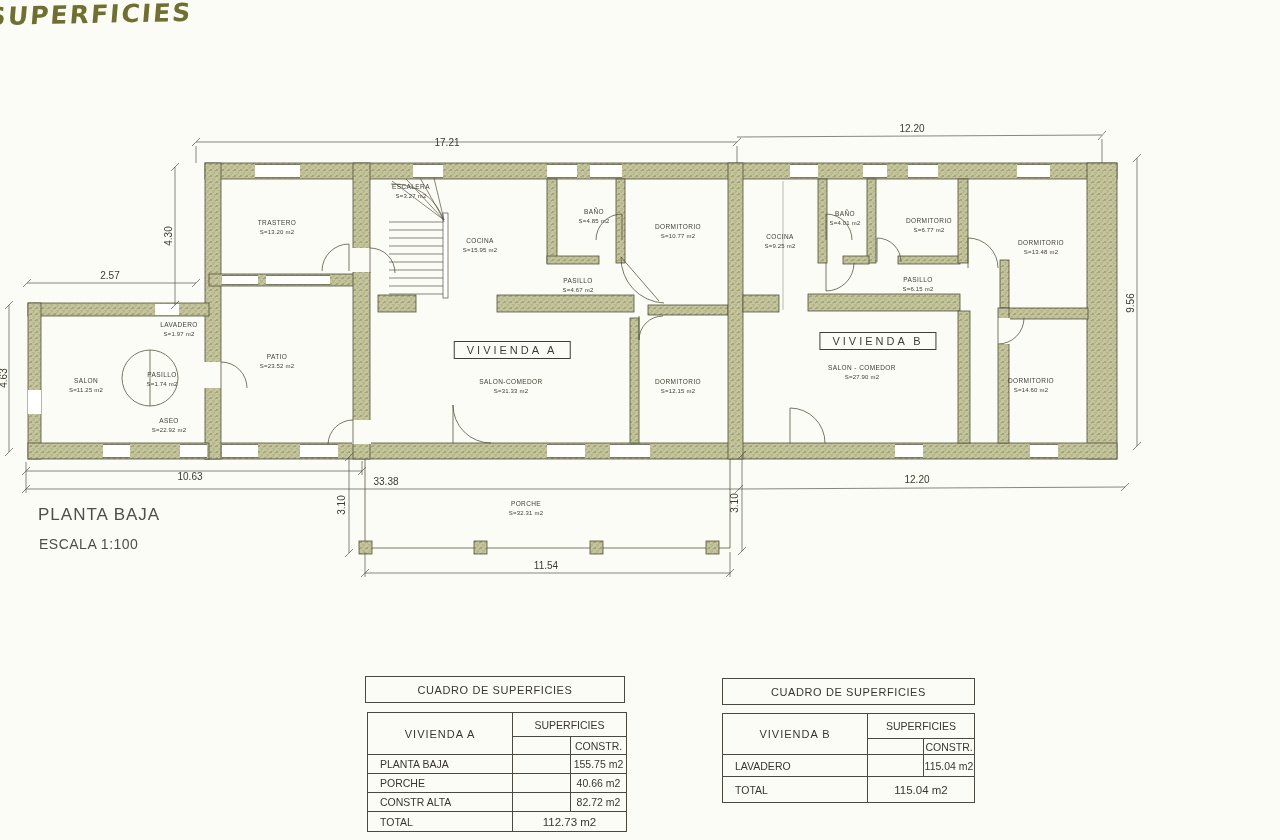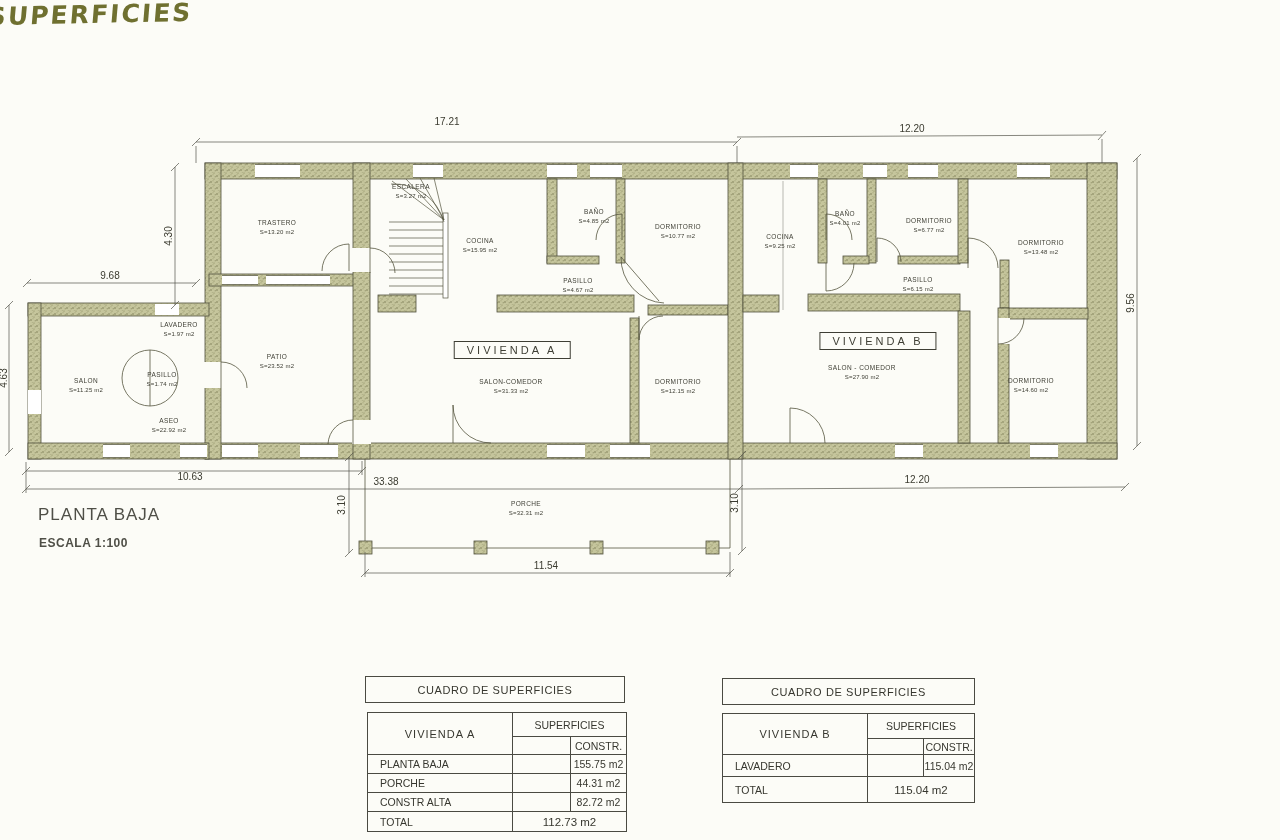--- a/index.html
+++ b/index.html
@@ -17,21 +17,21 @@
   .room .nm{font-size:6.5px;letter-spacing:.4px;}
   .room .ar{font-size:6px;letter-spacing:.2px;}
 
   .badge{position:absolute;transform:translate(-50%,-50%);border:1.6px solid #3e3e34;
     background:#fcfcf7;padding:2px 12px;font-size:11px;letter-spacing:3px;color:#3e3e34;white-space:nowrap;}
 
   .dim{position:absolute;font-size:10px;color:#3b3b30;transform:translate(-50%,-100%);white-space:nowrap;}
   .dim.v{transform:translate(-50%,-50%) rotate(-90deg);}
 
   .plan-title{position:absolute;left:38px;top:505px;font-size:17px;letter-spacing:1px;color:#4f4f47;}
-  .plan-scale{position:absolute;left:39px;top:536px;font-size:12px;font-weight:bold;letter-spacing:.5px;color:#4f4f47;}
+  .plan-scale{position:absolute;left:39px;top:536px;font-size:14px;font-weight:normal;letter-spacing:.5px;color:#4f4f47;}
 
   .thead{position:absolute;border:1.4px solid #4a4a42;background:#fcfcf7;color:#37372f;
     display:flex;align-items:center;justify-content:center;font-size:11px;letter-spacing:.6px;}
 
   .tbl{position:absolute;border:1.5px solid #4a4a42;background:#fcfcf7;color:#37372f;
     display:grid;font-size:10.5px;}
   .tbl div{display:flex;align-items:center;}
   .tbl .br{border-right:1px solid #4a4a42;}
   .tbl .bb{border-bottom:1px solid #4a4a42;}
   .tbl .ctr{justify-content:center;text-align:center;}
@@ -357,24 +357,24 @@
     <div class="ar">S=23.52 m2</div>
   </div>
   <div class="room" style="left:526px;top:508px">
     <div class="nm">PORCHE</div>
     <div class="ar">S=32.31 m2</div>
   </div>
 
   <div class="badge" style="left:512px;top:350px">VIVIENDA A</div>
   <div class="badge" style="left:878px;top:341px">VIVIENDA B</div>
 
-  <div class="dim" style="left:447px;top:127px">17.21</div>
+  <div class="dim" style="left:447px;top:148px">17.21</div>
   <div class="dim" style="left:912px;top:134px">12.20</div>
   <div class="dim v" style="left:168px;top:236px">4.30</div>
-  <div class="dim" style="left:110px;top:281px">9.68</div>
+  <div class="dim" style="left:110px;top:281px">2.57</div>
   <div class="dim v" style="left:3px;top:378px">4.63</div>
   <div class="dim v" style="left:1130px;top:303px">9.56</div>
   <div class="dim" style="left:190px;top:482px">10.63</div>
   <div class="dim" style="left:386px;top:487px">33.38</div>
   <div class="dim" style="left:917px;top:485px">12.20</div>
   <div class="dim v" style="left:341px;top:505px">3.10</div>
   <div class="dim v" style="left:734px;top:503px">3.10</div>
   <div class="dim" style="left:546px;top:571px">11.54</div>
 
   <div class="plan-title">PLANTA BAJA</div>
@@ -387,21 +387,21 @@
     <div class="bb ctr" style="grid-column:2/4;grid-row:1">SUPERFICIES</div>
     <div class="br bb" style="grid-column:2;grid-row:2"></div>
     <div class="bb ctr" style="grid-column:3;grid-row:2">CONSTR.</div>
 
     <div class="br bb lbl" style="grid-column:1;grid-row:3">PLANTA BAJA</div>
     <div class="br bb" style="grid-column:2;grid-row:3"></div>
     <div class="bb ctr" style="grid-column:3;grid-row:3">155.75 m2</div>
 
     <div class="br bb lbl" style="grid-column:1;grid-row:4">PORCHE</div>
     <div class="br bb" style="grid-column:2;grid-row:4"></div>
-    <div class="bb ctr" style="grid-column:3;grid-row:4">44.31 m2</div>
+    <div class="bb ctr" style="grid-column:3;grid-row:4">40.66 m2</div>
 
     <div class="br bb lbl" style="grid-column:1;grid-row:5">CONSTR ALTA</div>
     <div class="br bb" style="grid-column:2;grid-row:5"></div>
     <div class="bb ctr" style="grid-column:3;grid-row:5">82.72 m2</div>
 
     <div class="br lbl" style="grid-column:1;grid-row:6">TOTAL</div>
     <div class="ctr big" style="grid-column:2/4;grid-row:6">112.73 m2</div>
   </div>
 
   <div class="thead" style="left:722px;top:678px;width:251px;height:25px">CUADRO DE SUPERFICIES</div>

